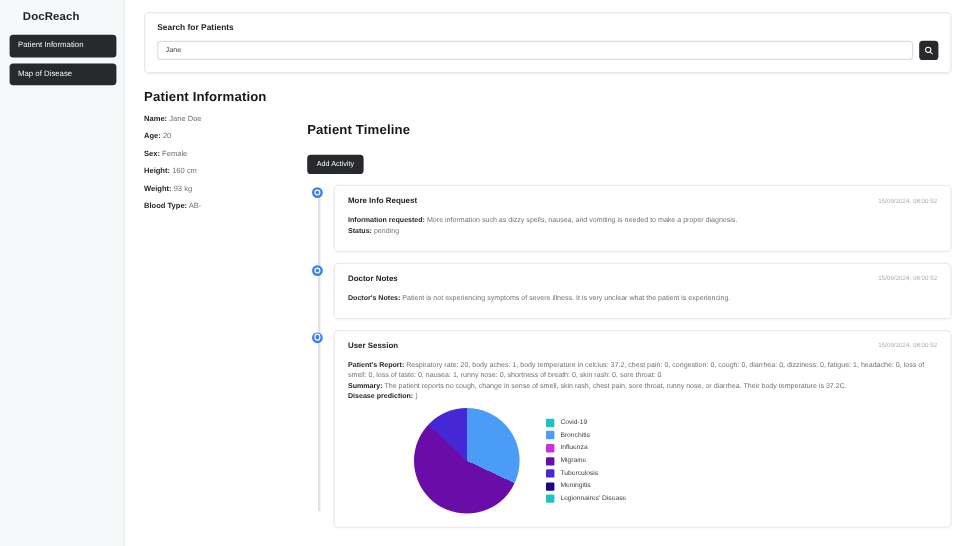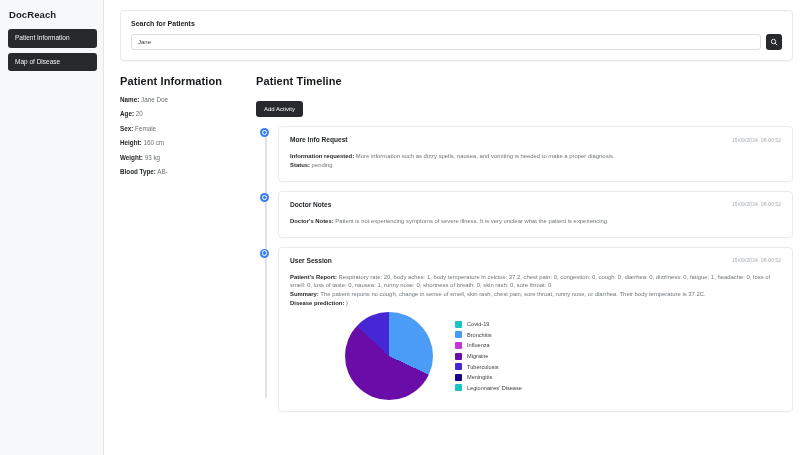--- a/index.html
+++ b/index.html
@@ -17,21 +17,21 @@
     flex: 0 0 104px;
     background: #f7f8f9;
     border-right: 1px solid #e4e6e8;
     padding: 7px 6px 0 8px;
   }
   .brand {
     font-size: 9.5px;
     font-weight: bold;
     color: #1b1f23;
     letter-spacing: .1px;
-    margin: 2px 0 9px 1px;
+    margin: 2px 0 9px 11px;
   }
   .nav-item {
     display: block;
     background: #27292c;
     color: #f2f3f4;
     font-size: 6.5px;
     line-height: 1;
     padding: 6px 0 6px 7px;
     border-radius: 3px;
     margin-bottom: 5px;
@@ -87,21 +87,21 @@
   }
   .search-btn svg { display: block; }
 
   
   .content {
     display: flex;
     padding: 14px 13px 0 16px;
     gap: 0;
   }
   .col-patient { width: 128px; flex: 0 0 128px; padding-left: 0; }
-  .col-timeline { flex: 1 1 auto; padding-left: 8px; }
+  .col-timeline { flex: 1 1 auto; padding-left: 8px; margin-top: 28px; }
 
   .section-title {
     font-size: 11px;
     font-weight: bold;
     color: #16191c;
     margin-bottom: 10px;
     letter-spacing: .1px;
   }
   .info-line {
     font-size: 6.3px;

